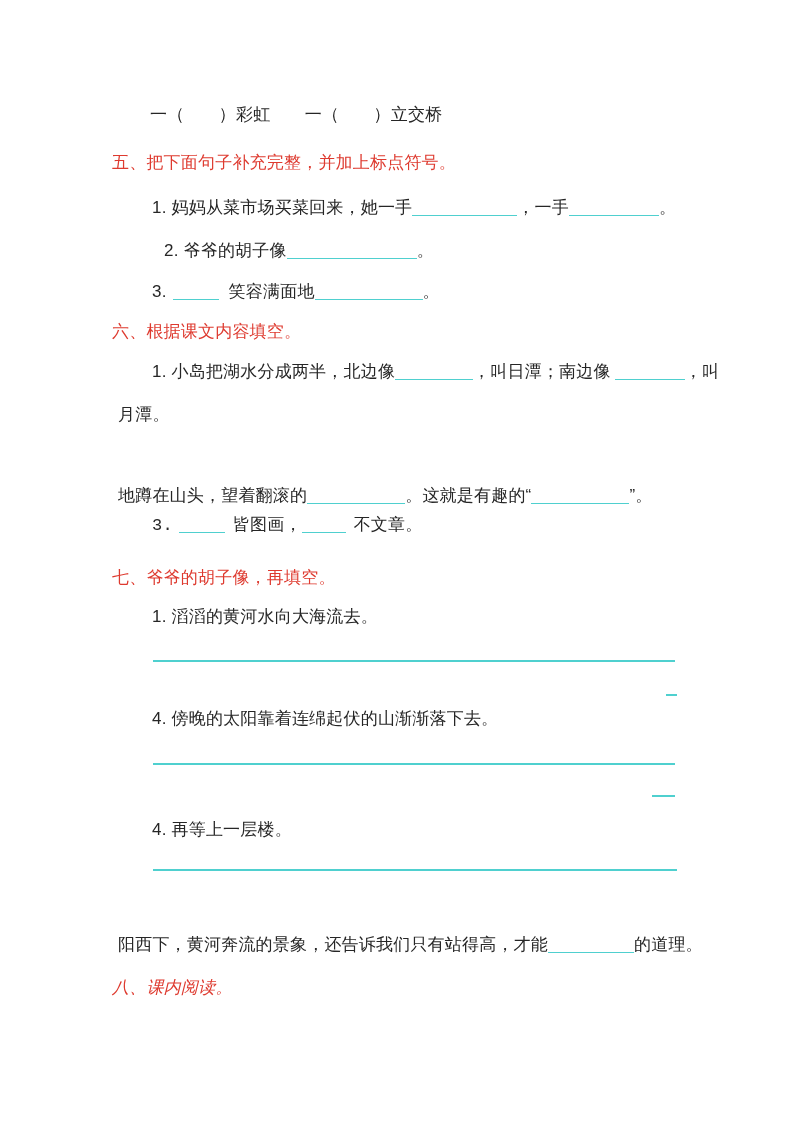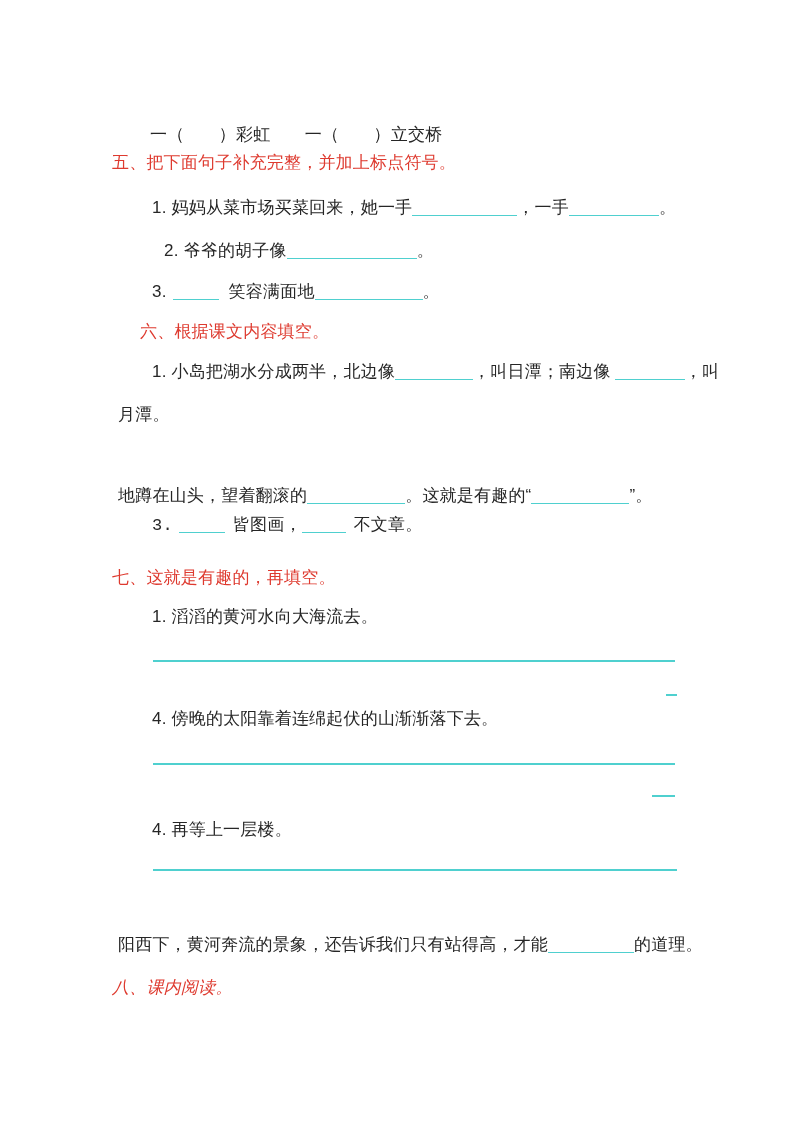--- a/index.html
+++ b/index.html
@@ -30,26 +30,26 @@
     height:14px;
     border-bottom:1.6px solid var(--cyan);
     vertical-align:-3px;
   }
   .answer-line{
     position:absolute;
     height:0;
     border-top:2px solid var(--cyan);
   }
   
-  .pos-intro  {left:150px;top:104px;margin-top:20px;}
+  .pos-intro  {left:150px;top:104px;}
   .pos-h5     {left:112px;top:152px;}
   .pos-r5q1   {left:152px;top:197px;}
   .pos-r5q2   {left:152px;top:240px;margin-left:12px;}
   .pos-r5q3   {left:152px;top:281px;}
-  .pos-h6     {left:112px;top:321px;margin-left:28px;}
+  .pos-h6     {left:112px;top:321px;}
   .pos-r6q1   {left:152px;top:361px;}
   .pos-r6q1b  {left:118px;top:404px;}
   .pos-r6q2   {left:152px;top:447px;}
   .pos-r6q2b  {left:118px;top:485px;}
   .pos-r6q3   {left:152px;top:515px;font-family:Liberation Mono, monospace;}
   .pos-h7     {left:112px;top:567px;}
   .pos-r7q1   {left:152px;top:606px;}
   .pos-line1  {left:153px;top:660px;width:522px;}
   .pos-dash1  {left:666px;top:694px;width:11px;}
   .pos-r7q2   {left:152px;top:708px;}
@@ -106,21 +106,21 @@
 
   <div class="row pos-r6q2b">
     <span>地蹲在山头，望着翻滚的</span><span class="blank b98"></span><span>。这就是有趣的“</span><span class="blank b98"></span><span>”。</span>
   </div>
 
   <div class="row pos-r6q3">
     <span>3.</span><span class="blank b46 ml6 mr8"></span><span>皆图画，</span><span class="blank b44 mr8"></span><span>不文章。</span>
   </div>
 
   <div class="row heading pos-h7">
-    <span>七、这就是有趣的，再填空。</span>
+    <span>七、爷爷的胡子像，再填空。</span>
   </div>
 
   <div class="row pos-r7q1">
     <span>1. 滔滔的黄河水向大海流去。</span>
   </div>
   <div class="answer-line pos-line1"></div>
   <div class="answer-line pos-dash1"></div>
 
   <div class="row pos-r7q2">
     <span>4. 傍晚的太阳靠着连绵起伏的山渐渐落下去。</span>

